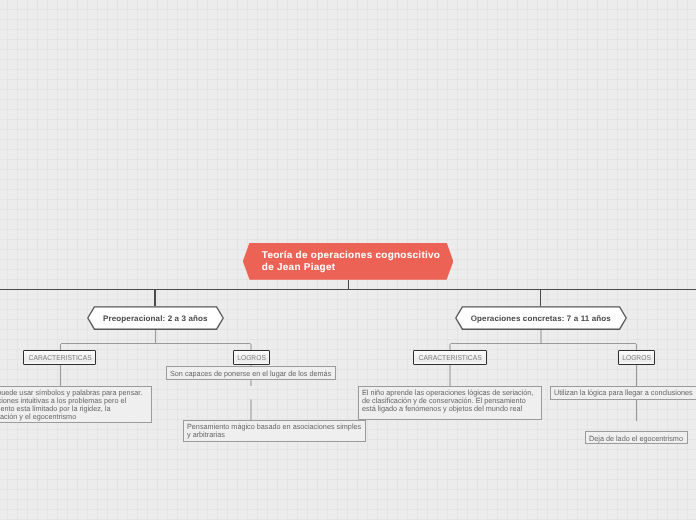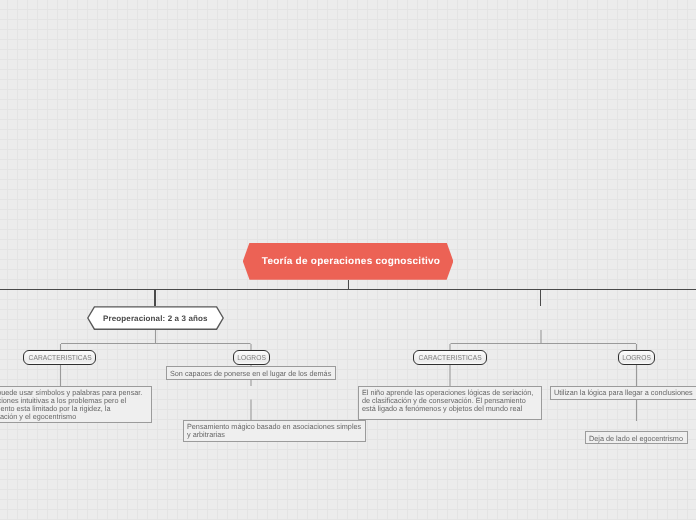--- a/index.html
+++ b/index.html
@@ -25,21 +25,21 @@
 
   
   .hexbr{position:absolute;}
   .hexbr svg{position:absolute;left:0;top:0;}
   .hexbr .txt{position:absolute;inset:0;display:flex;align-items:center;
      justify-content:center;color:#484848;font-weight:bold;font-size:8px;letter-spacing:0.12px;
      white-space:nowrap;transform:translateZ(0);}
 
   
   .pill{position:absolute;box-sizing:border-box;border:1.7px solid #2f2f2f;
-     border-radius:6px;display:flex;align-items:center;
+     border-radius:1px;display:flex;align-items:center;
      justify-content:center;overflow:hidden;
      background:linear-gradient(to bottom,#fdfdfd 0%,#f7f7f7 22%,#eeeeee 62%,#ededed 82%,#fbfbfb 100%);text-align:right;}
   .pill span{display:inline-block;color:#7a7a7a;font-size:7.2px;letter-spacing:0.05px;
      white-space:nowrap;transform:scaleX(0.925) translateZ(0);transform-origin:center center;}
 
   
   .leaf{position:absolute;box-sizing:border-box;border:1px solid #9b9b9b;
      background:#efefef;color:#666666;font-size:7.5px;line-height:8px;white-space:nowrap;
      padding:2.5px 3px 2px 3.4px;transform:translateZ(0);}
   .leaf > div{transform:scaleX(0.967) translateZ(0);transform-origin:left center;}
@@ -72,30 +72,37 @@
       <path d="M450 365 L450 386"></path>
       <path d="M636.5 365 L636.5 386"></path>
       <path d="M636.5 399.5 L636.5 421"></path>
     </g>
   </svg>
 
   <div class="hexroot" style="left:242.8px;top:242.6px;width:210.6px;height:37.2px;">
     <div class="shape"></div>
     <div class="txt">
       <div>Teoría de operaciones cognoscitivo</div>
+      <div>de Jean Piaget</div>
     </div>
   </div>
 
   <div class="hexbr" style="left:86.8px;top:306px;width:137px;height:24px;">
     <svg width="137" height="24" viewBox="0 0 137 24">
       <polygon points="7.4,0.8 129.6,0.8 136.2,12 129.6,23.2 7.4,23.2 0.8,12" fill="#ffffff" stroke="#585858" stroke-width="1.35"></polygon>
     </svg>
     <div class="txt">Preoperacional: 2 a 3 años</div>
   </div>
 
+  <div class="hexbr" style="left:454.8px;top:306px;width:172px;height:24px;">
+    <svg width="172" height="24" viewBox="0 0 172 24">
+      <polygon points="7.4,0.8 164.6,0.8 171.2,12 164.6,23.2 7.4,23.2 0.8,12" fill="#ffffff" stroke="#585858" stroke-width="1.35"></polygon>
+    </svg>
+    <div class="txt">Operaciones concretas: 7 a 11 años</div>
+  </div>
 
   <div class="pill" style="left:23.3px;top:349.8px;width:73.2px;height:15.4px;">
       <span>CARACTERISTICAS</span>
     </div>
   <div class="pill" style="left:232.6px;top:349.8px;width:37.5px;height:15.4px;">
       <span>LOGROS</span>
     </div>
   <div class="pill" style="left:413.4px;top:349.8px;width:73.2px;height:15.4px;">
       <span>CARACTERISTICAS</span>
     </div>

